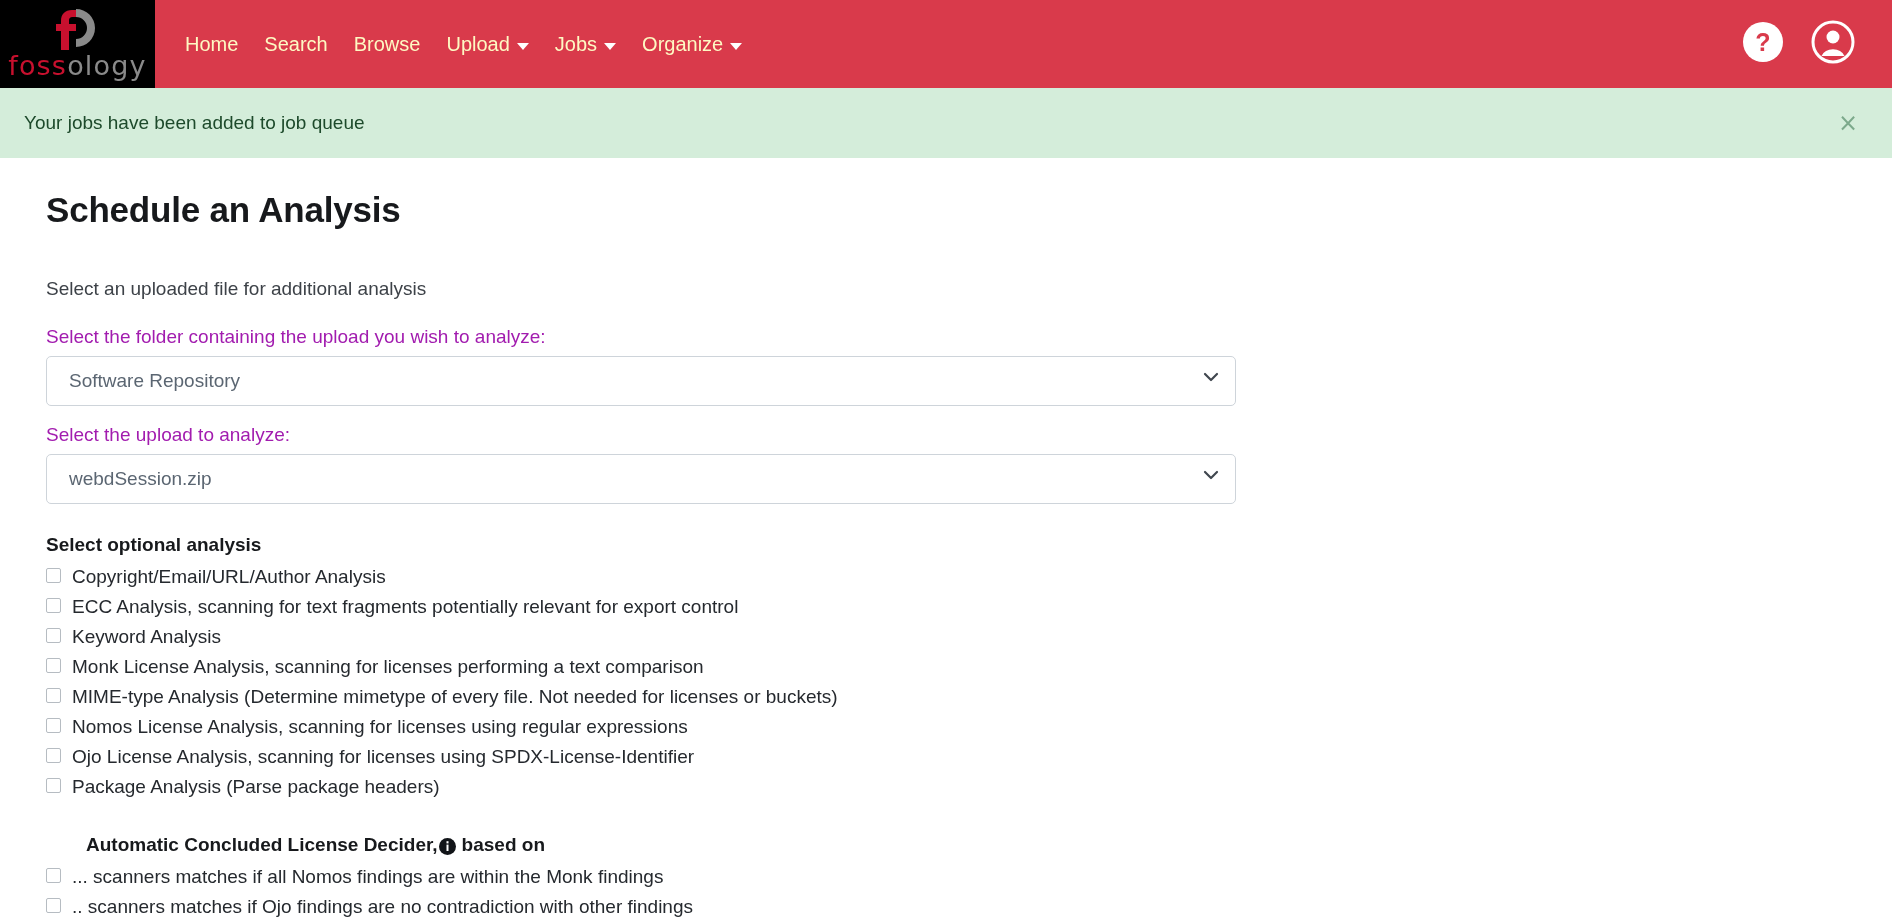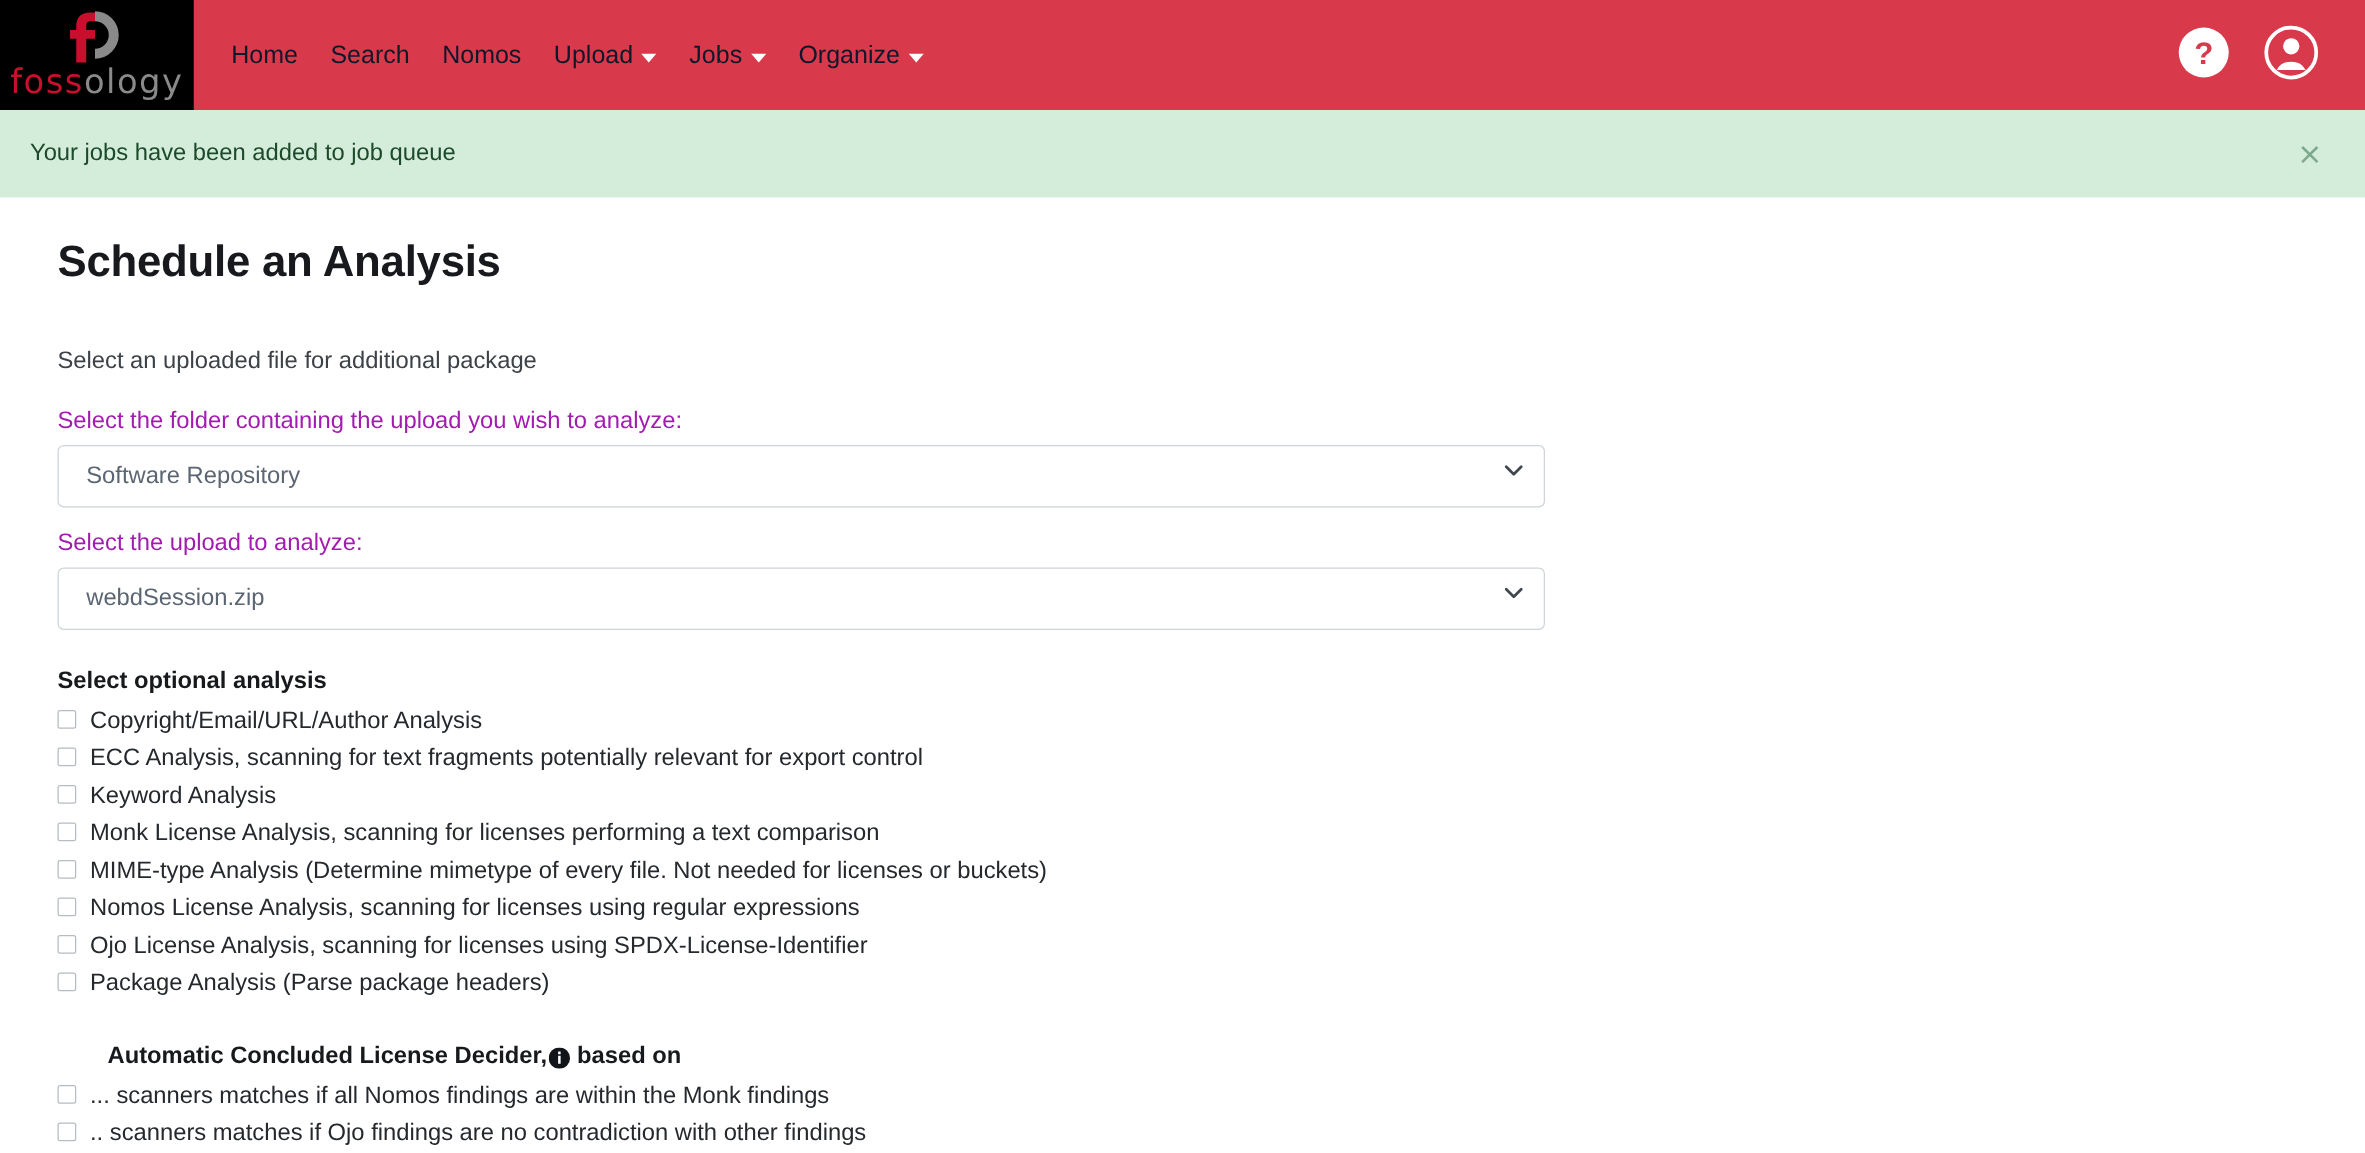--- a/index.html
+++ b/index.html
@@ -46,21 +46,21 @@
   .brand-wordmark .w-gray { color: #8a8a8a; }
 
   .nav-links {
     display: flex;
     align-items: center;
     gap: 26px;
     padding-left: 30px;
     flex: 1;
   }
   .nav-link {
-    color: #0f172a;
+    color: #fef9c3;
     font-size: 20px;
     line-height: 1;
     text-decoration: none;
     display: inline-flex;
     align-items: center;
     gap: 7px;
     cursor: pointer;
     white-space: nowrap;
   }
   .caret {
@@ -209,21 +209,21 @@
   </div>
 
   <div class="nav-links">
     <a class="nav-link">
         <span>Home</span>
       </a>
     <a class="nav-link">
         <span>Search</span>
       </a>
     <a class="nav-link">
-        <span>Nomos</span>
+        <span>Browse</span>
       </a>
     <a class="nav-link">
         <span>Upload</span>
         <i class="caret"></i>
       </a>
     <a class="nav-link">
         <span>Jobs</span>
         <i class="caret"></i>
       </a>
     <a class="nav-link">
@@ -251,21 +251,21 @@
 
 <div class="alert">
   <div class="alert-text">Your jobs have been added to job queue</div>
   <div class="alert-close">×</div>
 </div>
 
 <div class="main">
 
   <h1 class="page-title">Schedule an Analysis</h1>
 
-  <p class="intro">Select an uploaded file for additional package</p>
+  <p class="intro">Select an uploaded file for additional analysis</p>
 
   <div class="field-label">Select the folder containing the upload you wish to analyze:</div>
   <div class="select-wrap">
     <div class="select-box">
       <span>Software Repository</span>
     </div>
     <span class="select-chevron">
       <svg width="16" height="16" viewBox="0 0 16 16" xmlns="http://www.w3.org/2000/svg">
         <path d="M2 5 L8 11 L14 5" fill="none" stroke="#40474f" stroke-width="2.2" stroke-linecap="round" stroke-linejoin="round"></path>
       </svg>

